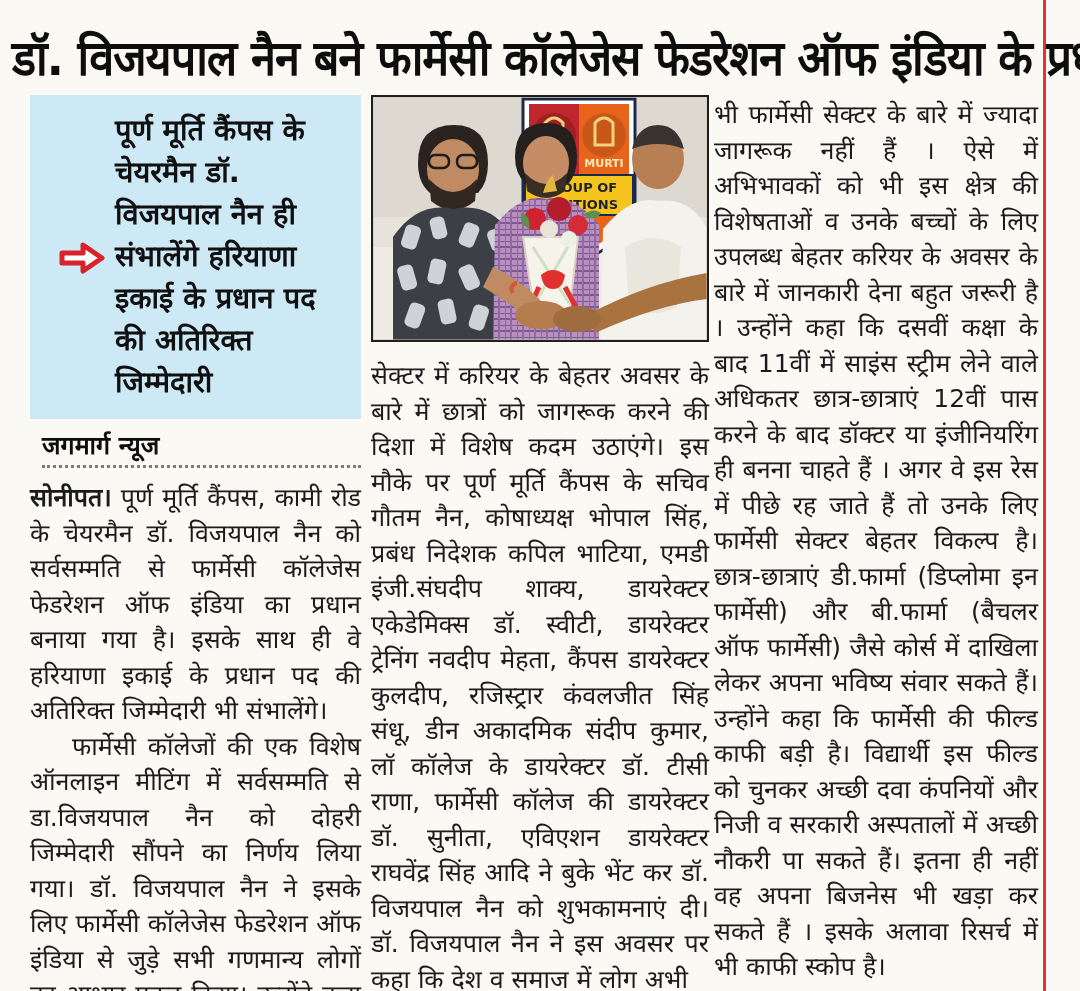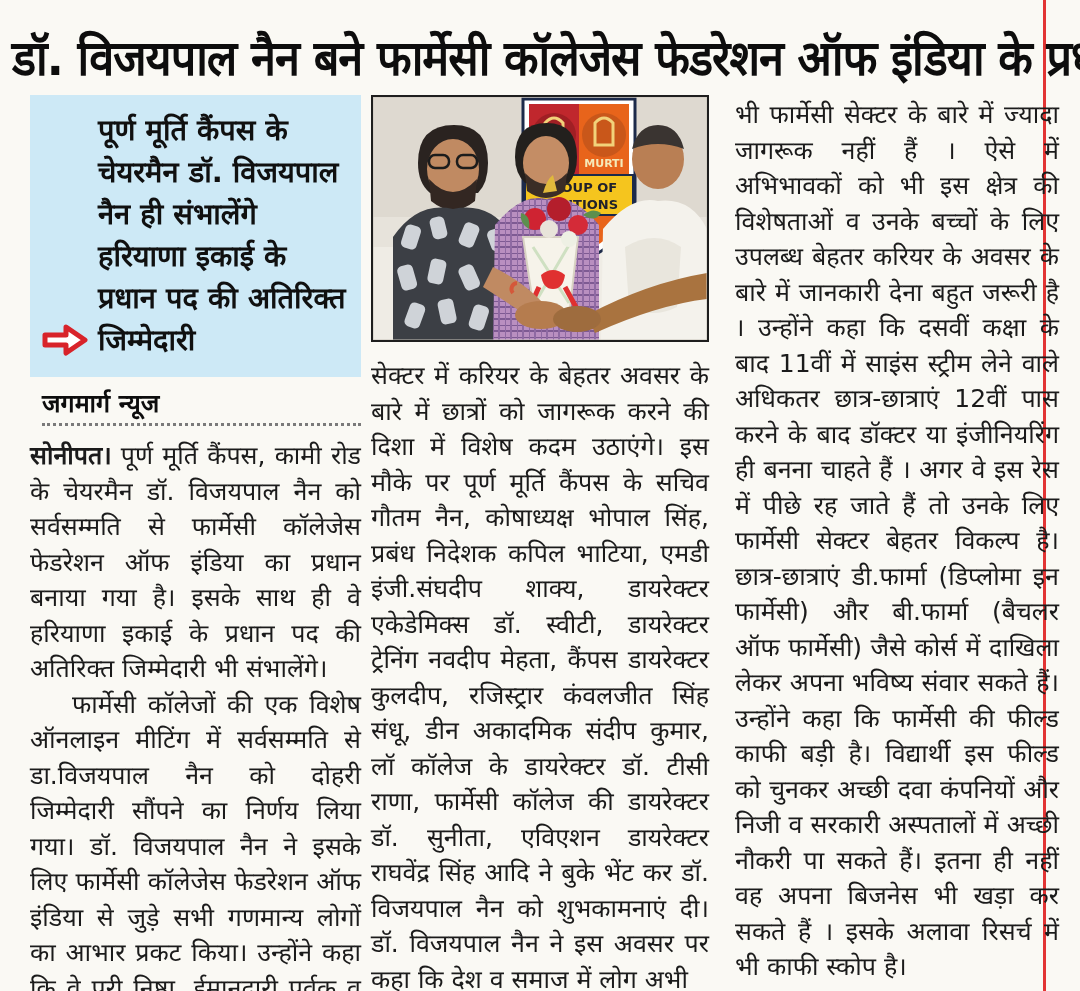--- a/index.html
+++ b/index.html
@@ -18,26 +18,26 @@
   .headline {
     position:absolute; left:12px; top:20px; width:1016px;
     font-size:45px; font-weight:bold; color:#0d0d0d;
     text-align:center; letter-spacing:-1px; line-height:72px;
     transform:scaleY(1.08); transform-origin:top;
     white-space:nowrap;
   }
   .col { position:absolute; top:95px; }
   .col1 { left:30px;  width:331px; }
   .col2 { left:371px; width:338px; }
-  .col3 { left:735px; width:324px; top:97px; }
+  .col3 { left:714px; width:324px; top:97px; }
 
   .highlight-box {
     background:#cde9f6;
-    padding:14px 8px 16px 12px;
-    display:flex; align-items:flex-end; gap:10px;
+    padding:14px 8px 16px 29px;
+    display:flex; align-items:center; gap:10px;
     min-height:204px;
   }
   .highlight-arrow { flex:0 0 46px; padding-top:8px; }
   .highlight-text {
     font-size:29px; font-weight:bold; line-height:42px; color:#101010;
   }
   .byline {
     margin-top:8px; padding-bottom:4px;
     font-size:25px; font-weight:bold; color:#0d0d0d;
     border-bottom:3px dotted #7a7a7a;

